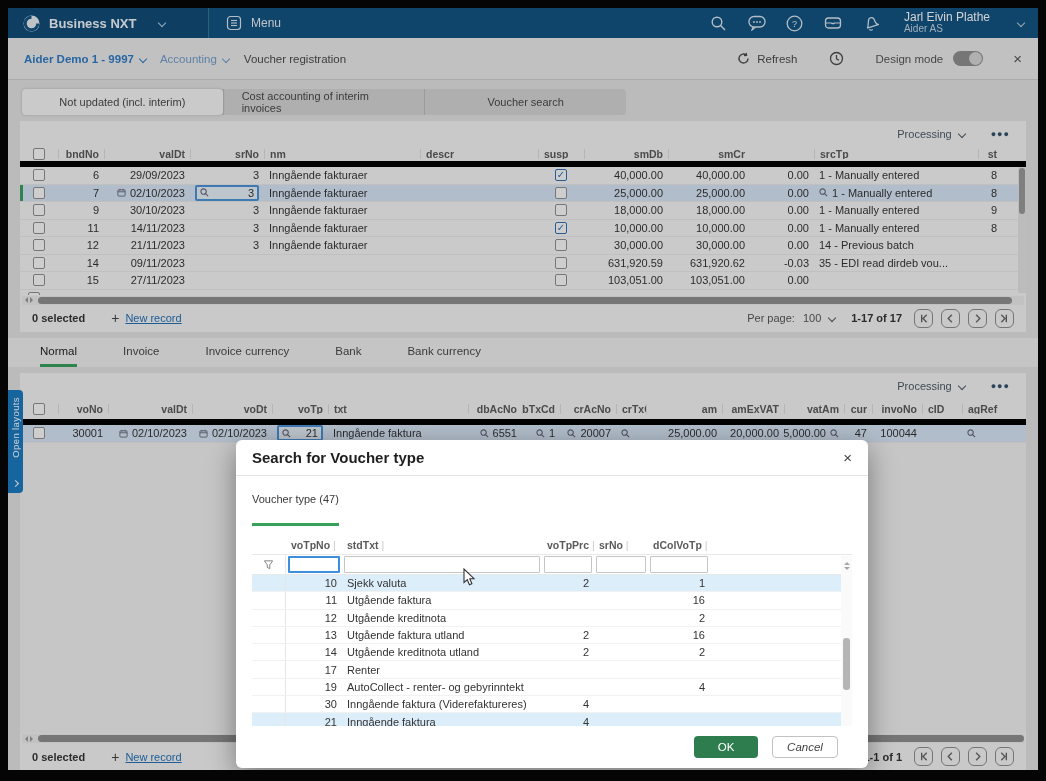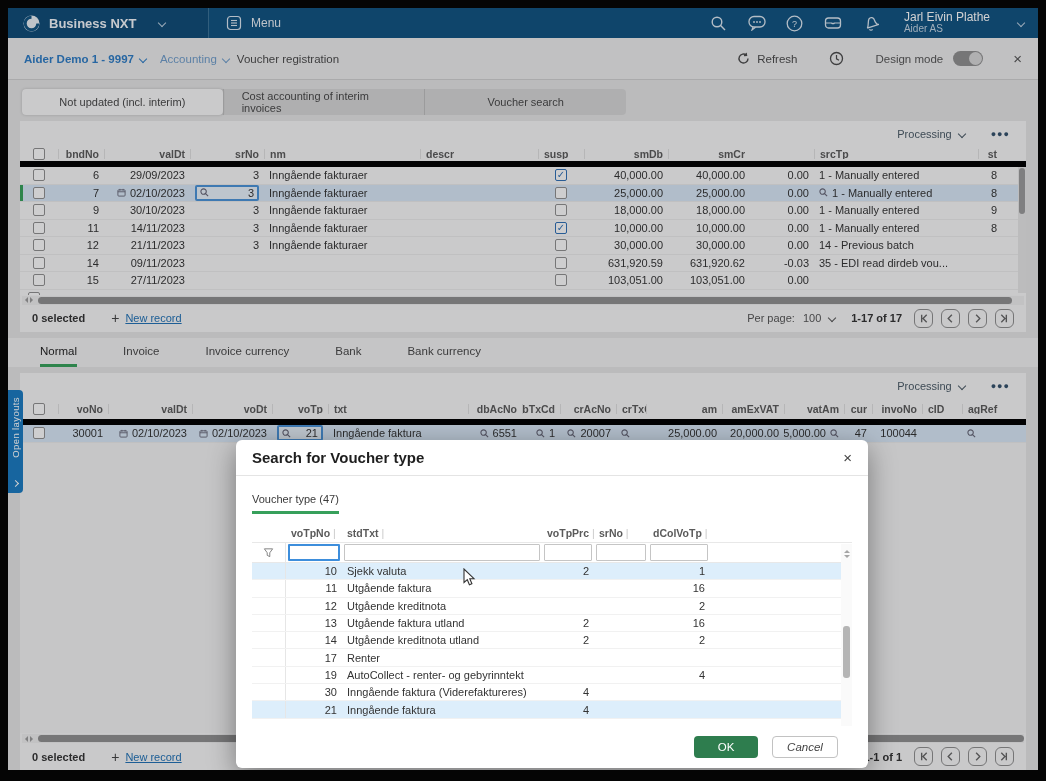--- a/index.html
+++ b/index.html
@@ -17,21 +17,21 @@
   .topicons { margin-left:auto; display:flex; align-items:center; gap:20px; padding-right:14px; }
   .ticon { width:18px; height:18px; display:flex; align-items:center; justify-content:center; }
   .userblock { display:flex; flex-direction:column; line-height:12px; margin-left:4px; }
   .uname { font-size:12px; color:#fff; }
   .uorg { font-size:10px; color:#c3d4e2; }
 
   
   .crumbbar { height:42px; background:#ececec; border-bottom:1px solid #cfcfcf; display:flex; align-items:center; padding:0 16px; font-size:11.5px; color:#555; }
   .crumb-co { color:#2e7cc4; font-weight:bold; display:flex; align-items:center; gap:6px; }
   .crumb-mod { color:#6f9cc9; display:flex; align-items:center; gap:6px; margin-left:14px; }
-  .crumb-page { color:#4a4a4a; margin-left:8px; }
+  .crumb-page { color:#4a4a4a; margin-left:15px; }
   .crumbright { margin-left:auto; display:flex; align-items:center; gap:30px; }
   .refreshbtn { display:flex; align-items:center; gap:7px; color:#4a4a4a; }
   .toggle { width:30px; height:15px; border-radius:8px; background:#8f8f8f; position:relative; }
   .toggle .knob { position:absolute; right:1px; top:1px; width:13px; height:13px; border-radius:50%; background:#d7d7d7; }
   .xclose { font-size:15px; color:#555; }
 
   
   .content { position:absolute; top:73px; left:0; right:0; bottom:0; display:flex; flex-direction:column; }
 
   .tabstrip { margin:8px 0 0 14px; width:604px; height:26px; background:#d6d6d6; border-radius:4px; display:flex; }
@@ -88,21 +88,21 @@
   .olchev { width:5px; height:5px; border-right:1.4px solid #fff; border-bottom:1.4px solid #fff; transform:rotate(-45deg); }
 
   .overlay { position:absolute; inset:0; background:rgba(8,12,16,.19); z-index:40; }
 
   
   .modal { position:absolute; left:228px; top:432px; width:632px; height:328px; background:#fff; border-radius:6px; box-shadow:0 8px 28px rgba(0,0,0,.4); z-index:60; display:flex; flex-direction:column; overflow:hidden; }
   .mhead { height:36px; padding:0 16px; display:flex; align-items:center; border-bottom:1px solid #e4e4e4; }
   .mtitle { font-size:15px; font-weight:bold; color:#1e1e1e; }
   .mx { margin-left:auto; font-size:15px; color:#444; }
   .mtabbar { padding:13px 16px 0 16px; }
-  .mtabitem { display:inline-block; font-size:11px; color:#3a3a3a; padding-bottom:6px; border-bottom:3px solid #37a05b; }
+  .mtabitem { display:inline-block; font-size:11px; color:#3a3a3a; padding-bottom:18px; border-bottom:3px solid #37a05b; }
   .mtablewrap { margin:9px 16px 0 16px; position:relative; flex:1; font-size:11px; overflow:hidden; }
   .mhrow { display:flex; height:19px; align-items:center; font-weight:bold; color:#5a5a5a; font-size:10.5px; }
   .mh { padding:0 5px; display:flex; align-items:center; }
   .mh.r { }
   .mh .hsep { color:#c9c9c9; font-weight:normal; }
   .mfrow { display:flex; height:21px; align-items:center; border-top:1px solid #e8e8e8; border-bottom:1px solid #e8e8e8; }
   .mf { padding:0 2px; display:flex; align-items:center; justify-content:center; }
   .finput { width:100%; height:17px; border:1px solid #c5c5c5; background:#fff; border-radius:1px; }
   .finput.foc { border:2px solid #3d8edc; }
   .mrow { display:flex; height:17.3px; align-items:center; border-bottom:1px solid #f1f1f1; color:#333; }

